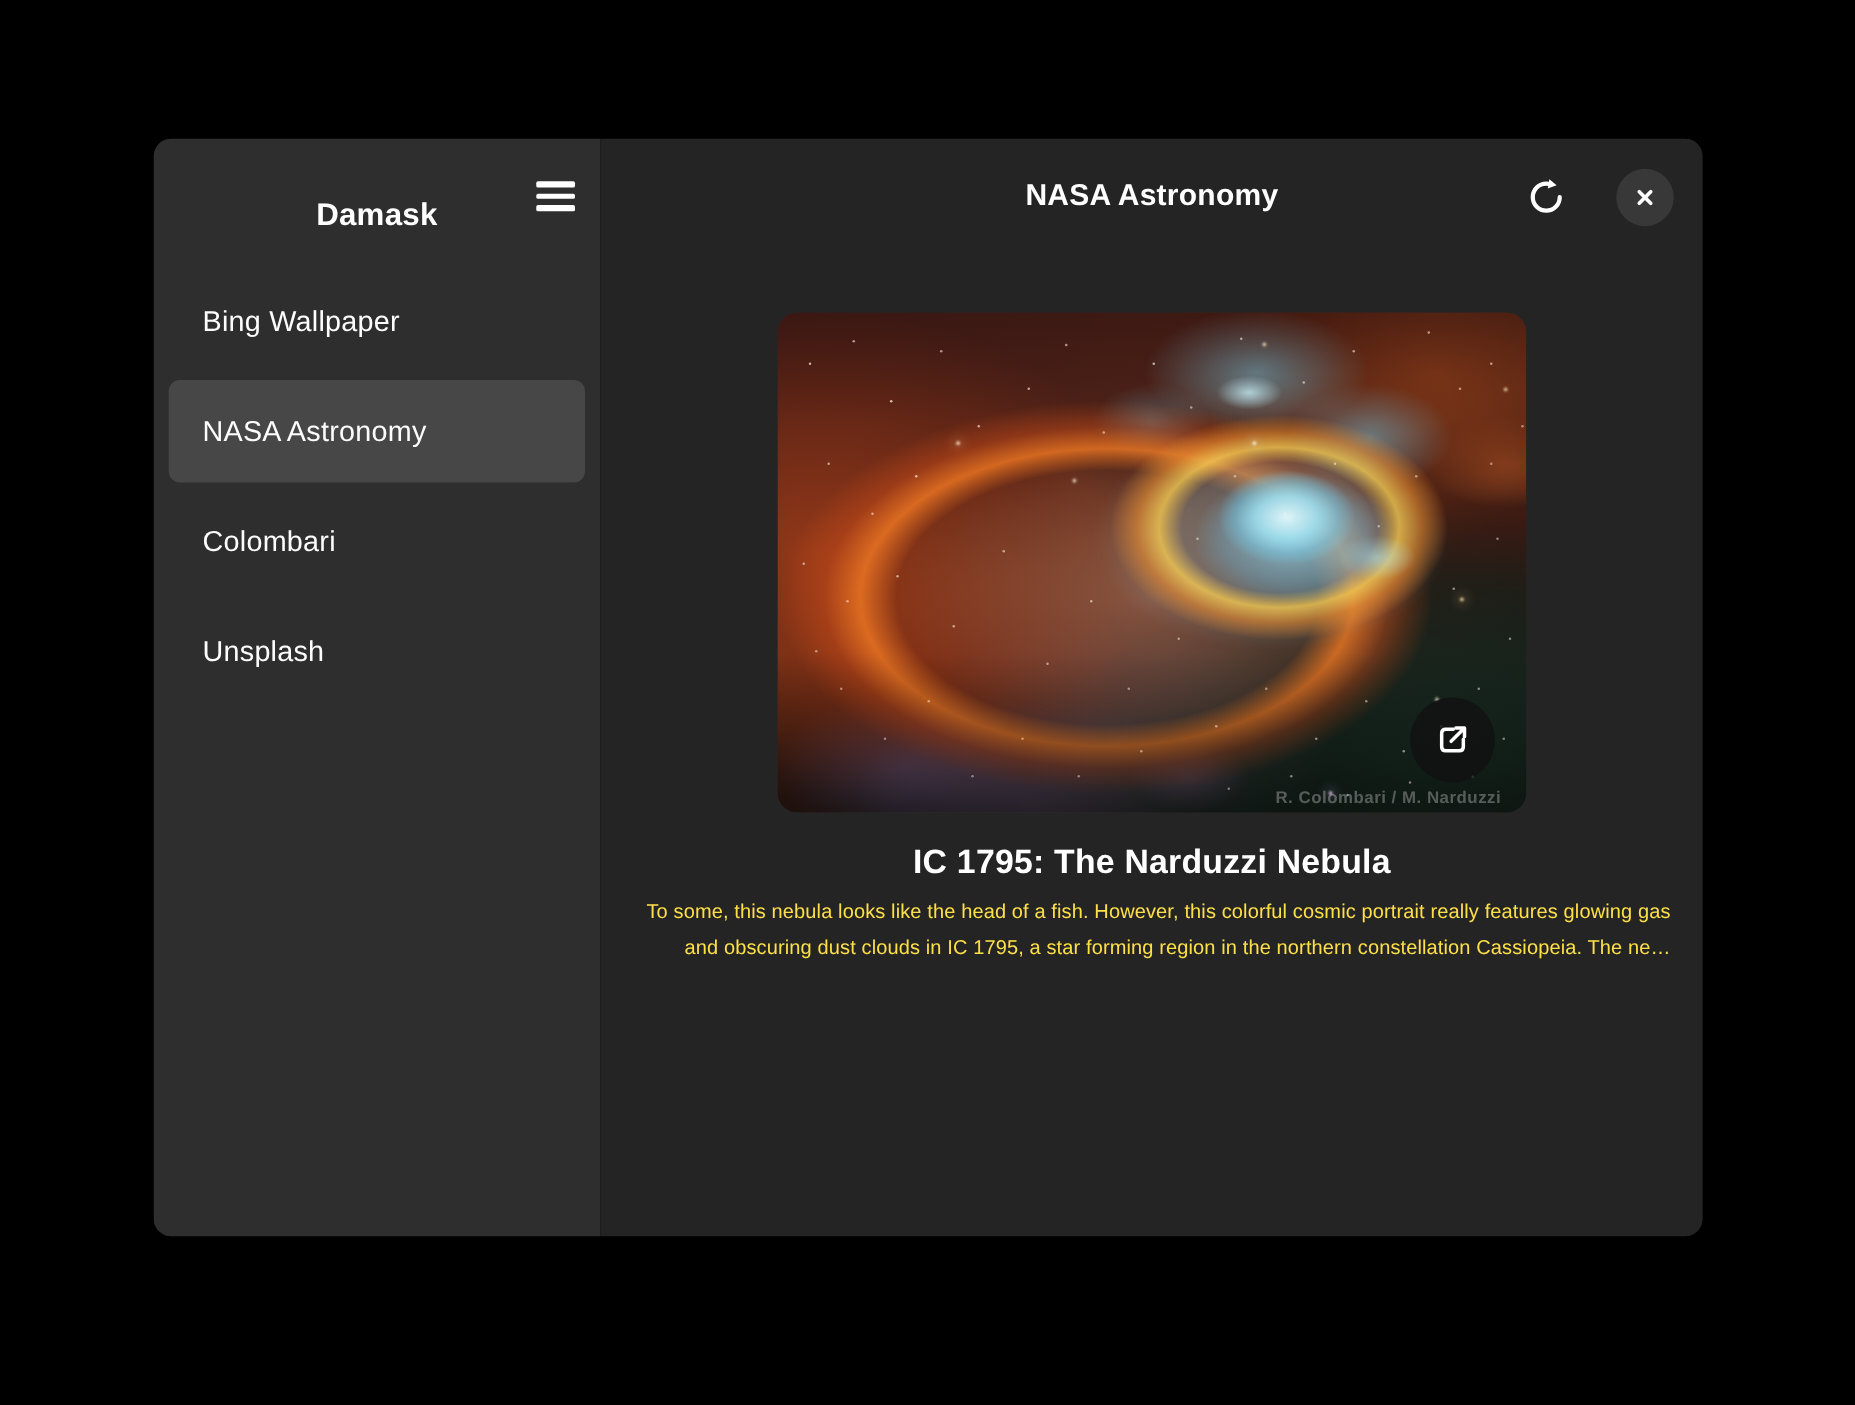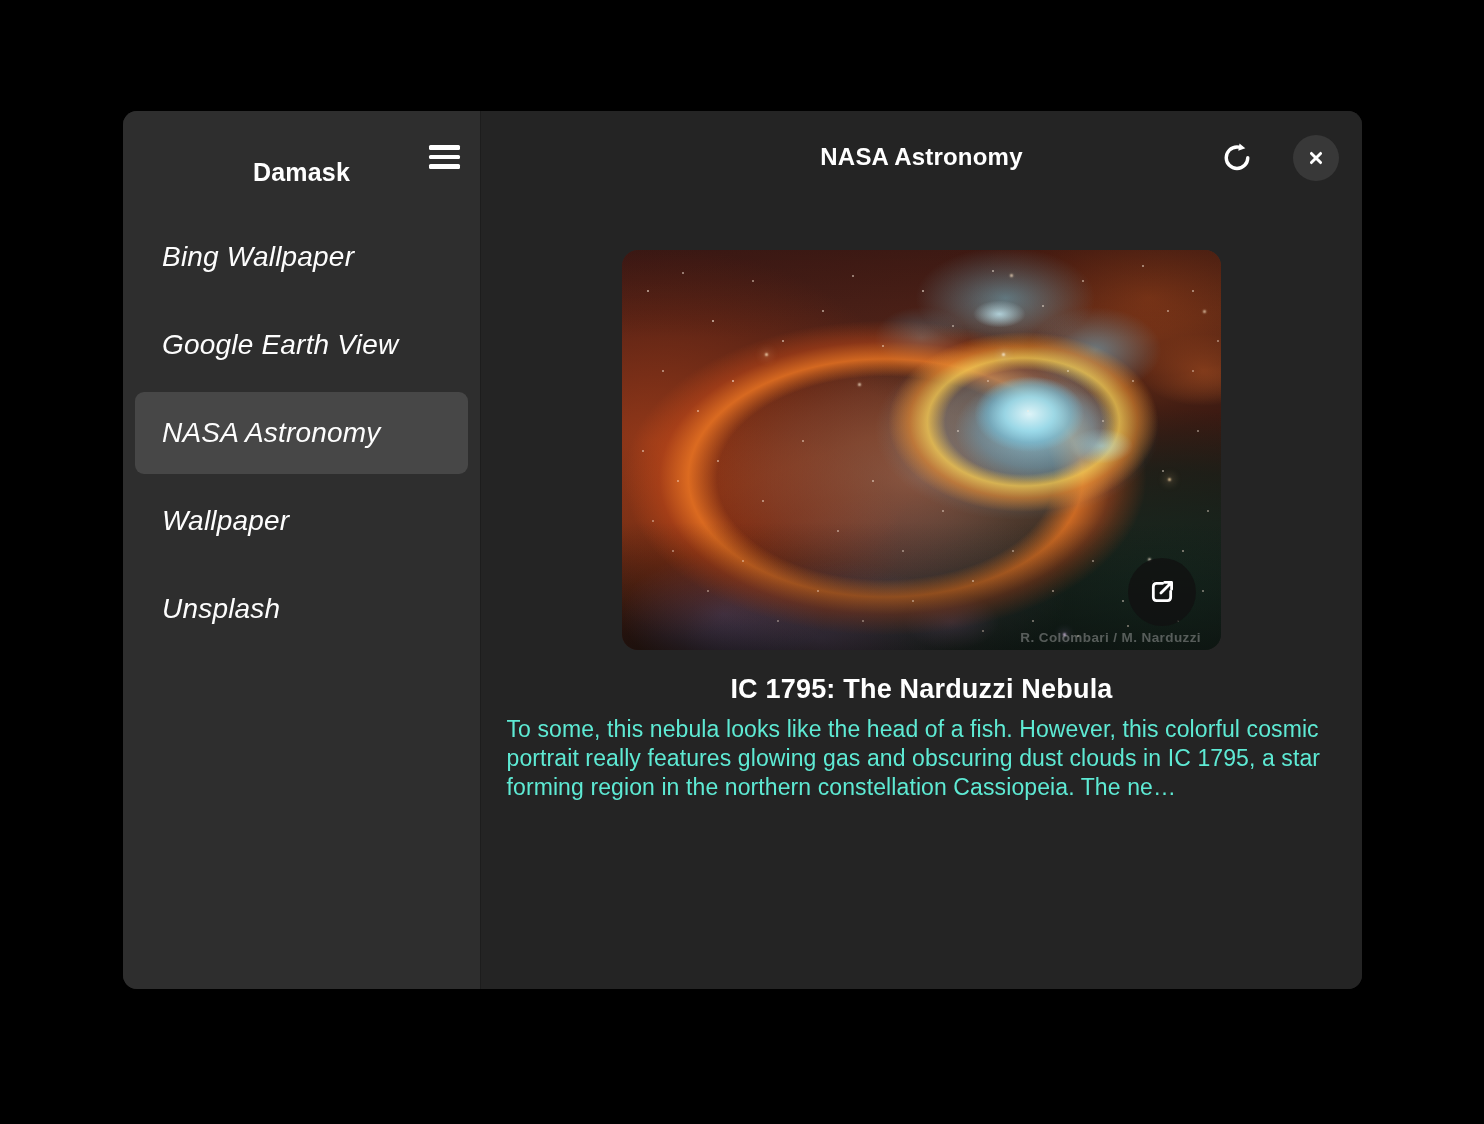--- a/index.html
+++ b/index.html
@@ -27,22 +27,22 @@
   .icon-btn{
     background:transparent;border:none;padding:0;margin:0;cursor:pointer;
     display:flex;align-items:center;justify-content:center;
   }
   .menu-btn{position:absolute;right:14px;top:24px;width:44px;height:44px;border-radius:8px;}
   .hamburger{display:flex;flex-direction:column;gap:5px;}
   .hamburger i{display:block;width:31px;height:4.5px;background:#fff;border-radius:1.5px;}
   .nav{padding:13px 12px 0 12px;display:flex;flex-direction:column;gap:6px;}
   .nav-item{
     height:82px;border-radius:9px;display:flex;align-items:center;
-    padding:0 10px 0 27px;font-size:28px;font-weight:400;color:#fdfdfd;
-    cursor:pointer;letter-spacing:.2px;font-style:italic;
+    padding:0 10px 0 27px;font-size:23px;font-weight:400;color:#fdfdfd;
+    cursor:pointer;letter-spacing:.2px;
   }
   .nav-item.selected{background:#474747;}
   
   .main{flex:1;display:flex;flex-direction:column;background:#242424;min-width:0;}
   .main-header{position:relative;height:92px;flex:0 0 92px;display:flex;align-items:center;justify-content:center;}
   .main-title{font-size:24px;font-weight:700;color:#fff;margin:0;letter-spacing:.2px;}
   .refresh-btn{position:absolute;right:103px;top:24px;width:44px;height:44px;border-radius:8px;}
   .close-btn{
     position:absolute;right:23px;top:24px;width:46px;height:46px;border-radius:50%;
     background:#383838;
@@ -124,22 +124,22 @@
   }
   .open-btn{
     position:absolute;right:25px;bottom:24px;width:68px;height:68px;border-radius:50%;
     background:rgba(17,17,17,.82);border:none;cursor:pointer;
     display:flex;align-items:center;justify-content:center;
   }
   .caption-title{
     margin:24px 0 0 0;font-size:27px;font-weight:700;color:#fff;text-align:center;letter-spacing:.2px;
   }
   .caption-desc{
-    margin:10px 0 0 0;width:830px;font-size:23px;line-height:29px;font-weight:400;
-    color:#5eead4;text-align:left;letter-spacing:.1px;
+    margin:10px 0 0 0;width:830px;font-size:16px;line-height:29px;font-weight:400;
+    color:#fde047;text-align:right;letter-spacing:.1px;
   }
 </style>
 </head>
 <body>
 
 <div class="stage">
   <div class="window">
 
     <aside class="sidebar">
       <div class="sidebar-header">
@@ -147,23 +147,22 @@
         <button class="icon-btn menu-btn">
           <span class="hamburger">
               <i></i>
               <i></i>
               <i></i>
             </span>
         </button>
       </div>
       <nav class="nav">
         <div class="nav-item">Bing Wallpaper</div>
-        <div class="nav-item">Google Earth View</div>
         <div class="nav-item selected">NASA Astronomy</div>
-        <div class="nav-item">Wallpaper</div>
+        <div class="nav-item">Colombari</div>
         <div class="nav-item">Unsplash</div>
       </nav>
     </aside>
 
     <main class="main">
       <header class="main-header">
         <h1 class="main-title">NASA Astronomy</h1>
         <button class="icon-btn refresh-btn">
           <svg width="34" height="34" viewBox="0 0 24 24">
             <circle cx="12" cy="12.5" r="7.6" fill="none" stroke="#ffffff" stroke-width="2.4" stroke-dasharray="37.1 10.7" stroke-linecap="round"></circle>

